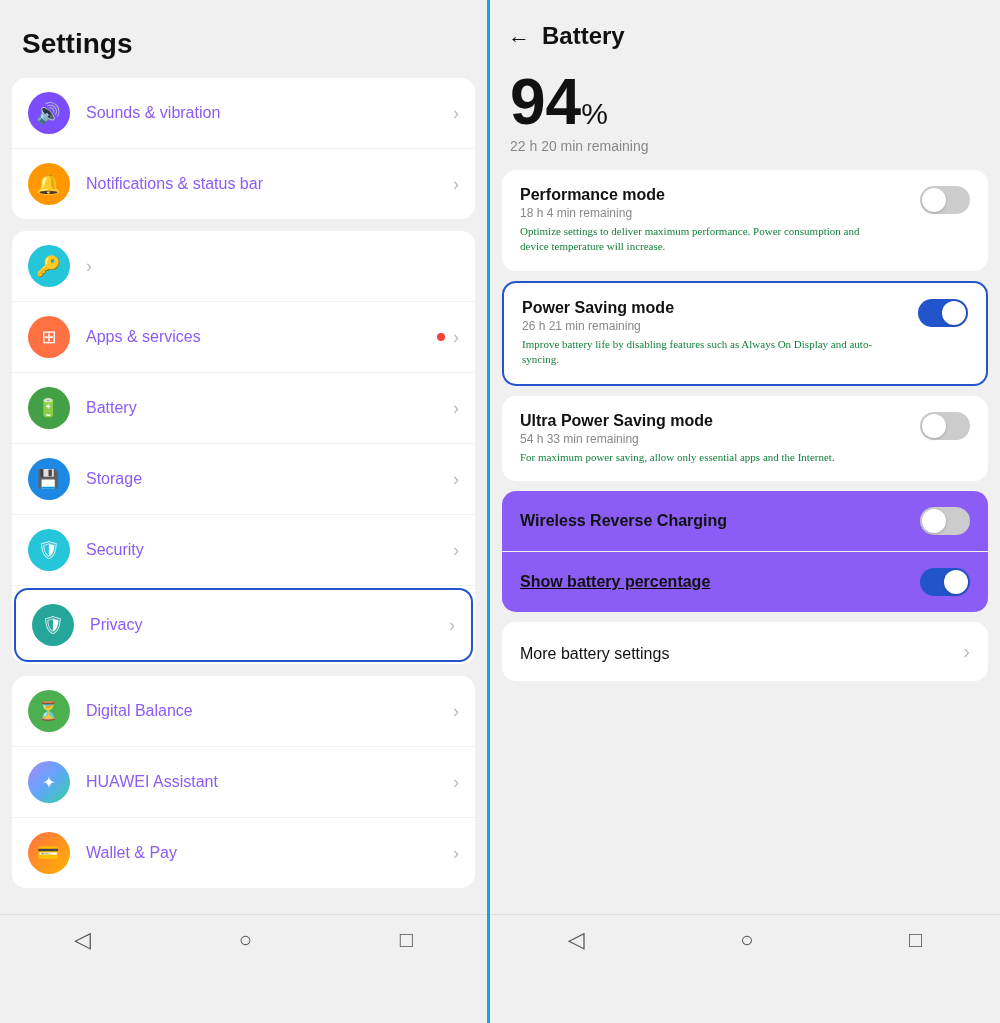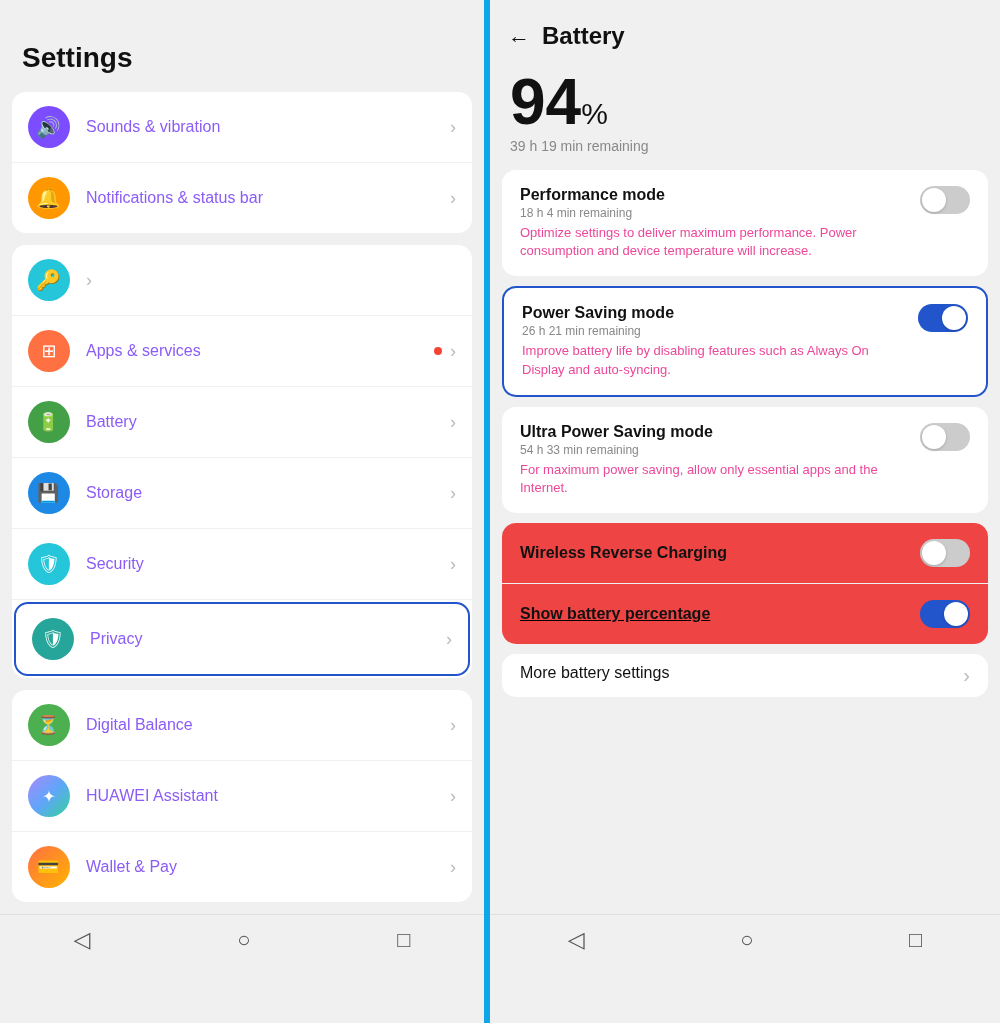--- a/index.html
+++ b/index.html
@@ -11,22 +11,22 @@
       height: 1023px;
       overflow: hidden;
     }
 
     
     .left-panel {
       width: 490px;
       background: #f0f0f0;
       display: flex;
       flex-direction: column;
-      padding: 14px 0 60px 0;
-      border-right: 6px solid #0ea5e9;
+      padding: 0 0 60px 0;
+      border-right: 3px solid #0ea5e9;
     }
     .left-title {
       font-size: 28px;
       font-weight: bold;
       padding: 28px 22px 18px 22px;
       color: #111;
     }
     .settings-group {
       background: #fff;
       border-radius: 14px;
@@ -169,23 +169,24 @@
       font-weight: bold;
       color: #111;
       margin-bottom: 2px;
     }
     .card-subtitle {
       font-size: 12px;
       color: #888;
       margin-bottom: 4px;
     }
     .card-desc {
-      font-size: 13px;
-      color: #ec4899;
+      font-size: 11px;
+      color: #15803d;
       line-height: 1.4;
+      font-family: Liberation Serif, serif;
     }
     
     .toggle-wrap {
       display: flex;
       align-items: center;
       margin-left: 12px;
       flex-shrink: 0;
     }
     .toggle {
       width: 50px;
@@ -204,36 +205,36 @@
       position: absolute;
       top: 2px;
       transition: left 0.15s;
       box-shadow: 0 1px 3px rgba(0,0,0,0.2);
     }
     .toggle-off .toggle-thumb { left: 2px; }
     .toggle-on .toggle-thumb { left: 24px; }
 
     
     .simple-card {
-      background: #ef4444;
+      background: #8b5cf6;
       border-radius: 14px;
       margin: 0 12px 10px 12px;
       padding: 16px 18px;
       display: flex;
       align-items: center;
       justify-content: space-between;
     }
     .simple-card .card-title { margin-bottom: 0; }
     .more-settings-card {
       background: #fff;
       border-radius: 14px;
       margin: 0 12px 10px 12px;
-      padding: 10px 18px;
-      display: flex;
-      align-items: flex-start;
+      padding: 18px 18px;
+      display: flex;
+      align-items: flex-end;
       justify-content: space-between;
       cursor: pointer;
     }
     .more-settings-title {
       font-size: 16px;
       font-weight: 500;
       color: #111;
     }
   </style>
 </head>
@@ -316,21 +317,21 @@
 <div class="right-panel">
   <div class="right-header">
     <span class="back-arrow">←</span>
     <span class="right-title">Battery</span>
   </div>
 
   <div class="battery-percent-display">
     <div>
       <span class="battery-big-num">94</span><span class="battery-big-pct">%</span>
     </div>
-    <div class="battery-remaining">39 h 19 min remaining</div>
+    <div class="battery-remaining">22 h 20 min remaining</div>
   </div>
 
   <div class="battery-card">
     <div class="card-row">
       <div class="card-text">
         <div class="card-title">Performance mode</div>
         <div class="card-subtitle">18 h 4 min remaining</div>
         <div class="card-desc">Optimize settings to deliver maximum performance. Power consumption and device temperature will increase.</div>
       </div>
       <div class="toggle-wrap">

